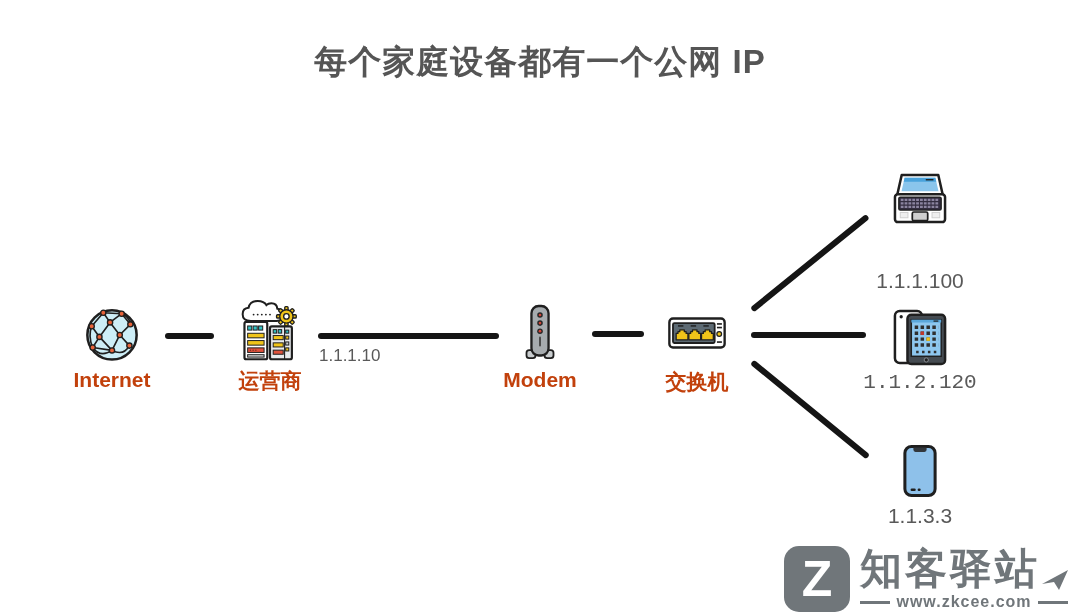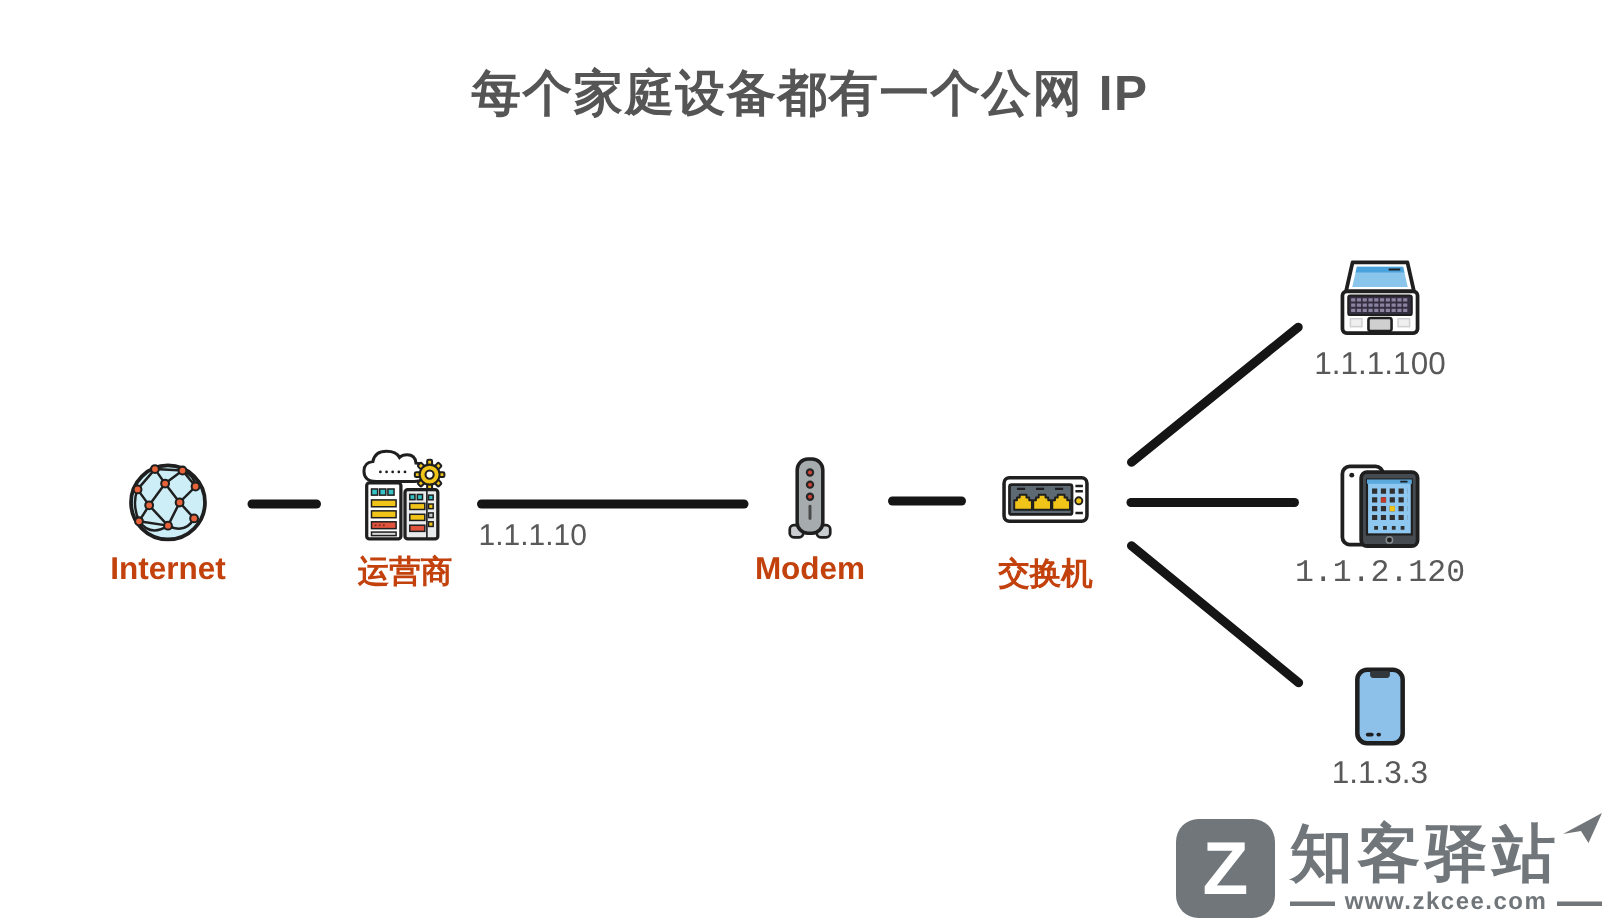--- a/index.html
+++ b/index.html
@@ -16,43 +16,43 @@
   .node-label { font-size:21px; font-weight:700; color:#c2410c; margin-top:4px; white-space:nowrap; }
   .ip-text { font-size:21px; font-weight:400; color:#595959; margin-top:5px; white-space:nowrap; }
 
   .h-line { position:absolute; height:6px; background:#151515; border-radius:3px; }
   .diag { transform-origin:0 50%; }
 
   #node-internet { left:57px;  top:304px; width:110px; }
   #node-isp      { left:212px; top:299px; width:116px; }
   #node-modem    { left:485px; top:302px; width:110px; }
   #node-switch   { left:640px; top:302px; width:114px; }
-  #node-laptop   { left:862px; top:172px; width:116px; }
+  #node-laptop   { left:862px; top:172px; width:116px;gap:38px; }
   #node-tablet   { left:862px; top:308px; width:116px;font-family:Liberation Mono, monospace; }
   #node-phone    { left:862px; top:443px; width:116px; }
 
   #ib-internet { height:60px; } #ib-isp { height:64px; } #ib-modem { height:62px; }
   #ib-switch { height:62px; } #ib-laptop { height:54px; } #ib-tablet { height:58px; }
   #ib-phone { height:56px; }
 
   #line-internet-isp { left:165px; top:333px; width:49px;  }
   #line-isp-modem    { left:318px; top:333px; width:181px; }
   #line-modem-switch { left:592px; top:331px; width:52px;  }
   #line-fan-top { left:752px; top:307px; width:149px; transform:rotate(-39deg); }
   #line-fan-mid { left:751px; top:332px; width:115px; }
   #line-fan-bot { left:752px; top:359px; width:150px; transform:rotate(39.3deg); }
 
-  #wan-ip { position:absolute; left:319px; top:346px; font-size:20px; color:#595959; }
+  #wan-ip { position:absolute; left:319px; top:346px; font-size:17px; color:#595959; }
 
   .watermark { position:absolute; right:12px; bottom:2px; display:flex; align-items:flex-start; gap:10px; }
   .wm-logo { width:66px; height:66px; background:#70767a; border-radius:15px;
              display:flex; align-items:center; justify-content:center; }
   .wm-logo span { color:#ffffff; font-size:50px; font-weight:800; line-height:1; }
   .wm-right { display:flex; flex-direction:column; }
-  .wm-name-row { display:flex; align-items:flex-start; }
+  .wm-name-row { display:flex; align-items:flex-end; }
   .wm-name { font-size:42px; font-weight:800; color:#70767a; letter-spacing:3px; line-height:1.1; }
   .wm-plane { margin-top:-4px; margin-left:2px; }
   .wm-url-row { display:flex; align-items:center; gap:6px; margin-top:1px; }
   .wm-dash { height:3px; background:#70767a; flex:1; min-width:26px; }
   .wm-url { font-size:16px; font-weight:700; color:#70767a; letter-spacing:1px; white-space:nowrap; }
 </style>
 </head>
 <body>
 
 <div class="canvas">

